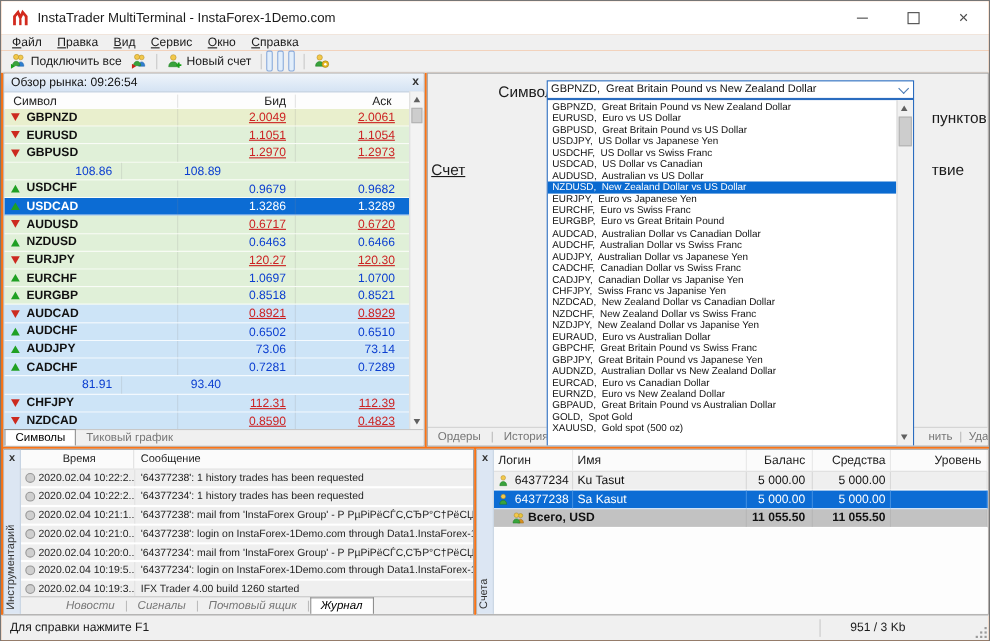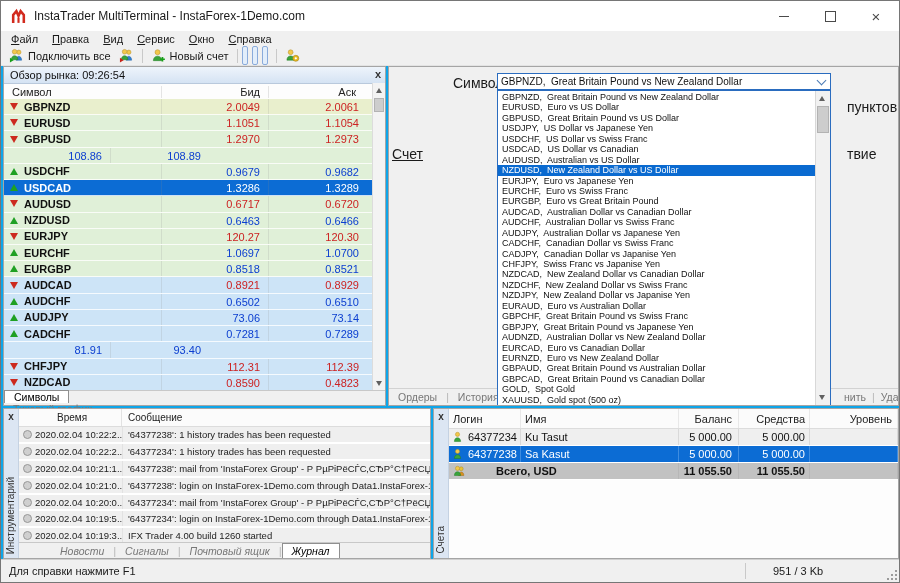--- a/index.html
+++ b/index.html
@@ -1,16 +1,16 @@
 <!DOCTYPE html>
 <html><head>
 <meta charset="utf-8">
 <style>
   html,body{margin:0;padding:0;background:#cfcfcf;}
-  .window{position:relative;width:898px;height:581px;border:1px solid #767676;background:#0ea5e9;
+  .window{position:relative;width:898px;height:581px;border:1px solid #767676;background:#f97316;
     font-family:"Liberation Sans","DejaVu Sans",sans-serif;font-size:11px;color:#111;overflow:hidden;}
   
   .titlebar{position:absolute;left:0;top:0;right:0;height:30px;background:#ffffff;display:flex;align-items:center;}
   .app-icon{width:17px;height:17px;margin:0 7px 0 9px;flex:none;}
   .title-text{font-size:12px;color:#1a1a1a;}
   .win-controls{position:absolute;right:0;top:0;height:30px;display:flex;}
   .win-btn{width:46px;height:30px;display:flex;align-items:center;justify-content:center;}
   .glyph-min{width:10px;height:1px;background:#4a4a4a;}
   .glyph-max{width:9px;height:9px;border:1px solid #4a4a4a;}
   .glyph-close{font-size:15px;color:#4a4a4a;line-height:1;}
@@ -34,32 +34,32 @@
   .mw-rows{position:absolute;left:0;top:32px;width:368px;height:292px;overflow:hidden;}
   .mw-row{height:16.22px;display:flex;align-items:center;border-bottom:1px solid rgba(255,255,255,.8);box-sizing:border-box;}
   .bg-first{background:#e9efcd;}
   .bg-green{background:#e0f0d8;}
   .bg-blue{background:#cde4f7;}
   .bg-sel{background:#0c6cd4;}
   .bg-sel .c-sym,.bg-sel .c-bid,.bg-sel .c-ask{color:#fff !important;}
   .c-sym{width:158px;padding-left:6px;box-sizing:border-box;display:flex;align-items:center;gap:6px;font-weight:600;color:#111;border-right:1px solid rgba(140,140,140,.18);height:100%;}
   .c-bid{width:107px;text-align:right;padding-right:8px;box-sizing:border-box;border-right:1px solid rgba(140,140,140,.18);height:100%;line-height:16px;}
   .c-ask{width:95px;text-align:right;padding-right:5px;box-sizing:border-box;height:100%;line-height:16px;}
-  .p-red{color:#cc2222;}
+  .p-red{color:#cc2222;text-decoration:underline;}
   .p-blue{color:#0b3ed0;}
   .arr{width:0;height:0;border-left:4px solid transparent;border-right:4px solid transparent;flex:none;}
   .arr.up{border-bottom:7px solid #1fa023;}
   .arr.down{border-top:7px solid #cc2a1f;}
   .mw-scroll{position:absolute;right:0;top:16px;width:13px;height:308px;background:#f3f3f3;border-left:1px solid #dcdcdc;box-sizing:border-box;}
   .sb-up,.sb-dn{position:absolute;left:0;width:12px;height:13px;display:flex;align-items:center;justify-content:center;}
   .sb-up{top:1px;} .sb-dn{bottom:1px;}
   .tri-up{width:0;height:0;border-left:3.5px solid transparent;border-right:3.5px solid transparent;border-bottom:5px solid #606060;}
   .tri-dn{width:0;height:0;border-left:3.5px solid transparent;border-right:3.5px solid transparent;border-top:5px solid #606060;}
   .sb-thumb{position:absolute;left:1px;top:15px;width:10px;height:14px;background:#cdcdcd;border:1px solid #b3b3b3;box-sizing:border-box;}
-  .mw-tabs{position:absolute;left:0;right:0;bottom:0;height:14px;background:#f0f0f0;border-top:1px solid #c8c8c8;display:flex;align-items:flex-start;font-size:10.5px;color:#777;flex-direction:column;}
+  .mw-tabs{position:absolute;left:0;right:0;bottom:0;height:14px;background:#f0f0f0;border-top:1px solid #c8c8c8;display:flex;align-items:flex-end;font-size:10.5px;color:#777;}
   .tab{padding:0 9px;display:flex;align-items:center;height:14px;}
   .tab-act{background:#fff;border:1px solid #8f8f8f;border-bottom:none;color:#000;margin-top:-1px;height:15px;box-sizing:border-box;}
   .tab-sep{color:#b5b5b5;}
   
   .rp{position:absolute;left:387px;top:65px;width:511px;height:340px;border:1px solid #a5a5a5;background:#f0f0f0;box-sizing:border-box;overflow:hidden;}
   .rp-label{position:absolute;font-size:14px;color:#1a1a1a;}
   .combo{position:absolute;left:108px;top:6px;width:334px;height:17px;border:1px solid #2a6cbf;background:#fff;box-sizing:border-box;display:flex;align-items:center;font-size:10px;white-space:pre;padding-left:3px;overflow:hidden;}
   .combo-arrow{position:absolute;right:2px;top:2px;width:13px;height:11px;display:flex;align-items:center;justify-content:center;}
   .chev{width:6px;height:6px;border-right:1.5px solid #4a7ab5;border-bottom:1.5px solid #4a7ab5;transform:rotate(45deg);margin-top:-3px;}
   .rtabs{position:absolute;left:0;right:0;bottom:0;height:16px;background:#f0f0f0;border-top:1px solid #d2d2d2;display:flex;align-items:center;font-size:10.5px;color:#777;}
@@ -412,21 +412,20 @@
           <div class="dd-item">NZDCAD,  New Zealand Dollar vs Canadian Dollar</div>
           <div class="dd-item">NZDCHF,  New Zealand Dollar vs Swiss Franc</div>
           <div class="dd-item">NZDJPY,  New Zealand Dollar vs Japanise Yen</div>
           <div class="dd-item">EURAUD,  Euro vs Australian Dollar</div>
           <div class="dd-item">GBPCHF,  Great Britain Pound vs Swiss Franc</div>
           <div class="dd-item">GBPJPY,  Great Britain Pound vs Japanese Yen</div>
           <div class="dd-item">AUDNZD,  Australian Dollar vs New Zealand Dollar</div>
           <div class="dd-item">EURCAD,  Euro vs Canadian Dollar</div>
           <div class="dd-item">EURNZD,  Euro vs New Zealand Dollar</div>
           <div class="dd-item">GBPAUD,  Great Britain Pound vs Australian Dollar</div>
-          <div class="dd-item">GBPCAD,  Great Britain Pound vs Canadian Dollar</div>
           <div class="dd-item">GOLD,  Spot Gold</div>
           <div class="dd-item">XAUUSD,  Gold spot (500 oz)</div>
         </div>
       <div class="dd-scroll">
         <div class="sb-up">
             <div class="tri-up"></div>
           </div>
         <div class="dd-thumb"></div>
         <div class="sb-dn">
             <div class="tri-dn"></div>
@@ -528,21 +527,21 @@
                 <path d="M1.8 14c0-3.2 1.9-5 4.2-5s4.2 1.8 4.2 5z" fill="#39a33c" stroke="#1d7a20" stroke-width=".6"></path>
               </svg>
               <span>64377238</span>
             </div>
             <div class="ac col-name">Sa Kasut</div>
             <div class="ac num col-bal">5 000.00</div>
             <div class="ac num col-eq">5 000.00</div>
             <div class="ac num col-lvl"></div>
           </div>
           <div class="a-row total">
-            <div class="ac" style="width: 230px; padding-left: 4px; gap: 28px;">
+            <div class="ac" style="width: 230px; padding-left: 16px;">
               <svg viewBox="0 0 16 16" class="person">
                 <circle cx="11" cy="5" r="2.6" fill="#e8c23a" stroke="#a8851a" stroke-width=".6"></circle>
                 <path d="M7.5 14c0-3 1.7-4.6 3.5-4.6s3.5 1.6 3.5 4.6z" fill="#d89020" stroke="#9a6510" stroke-width=".6"></path>
                 <circle cx="6" cy="4.5" r="2.8" fill="#f2c84b" stroke="#b08820" stroke-width=".6"></circle>
                 <path d="M1.8 14c0-3.2 1.9-5 4.2-5s4.2 1.8 4.2 5z" fill="#39a33c" stroke="#1d7a20" stroke-width=".6"></path>
               </svg>
               <span>Всего, USD</span>
             </div>
             <div class="ac num col-bal">11 055.50</div>
             <div class="ac num col-eq">11 055.50</div>

